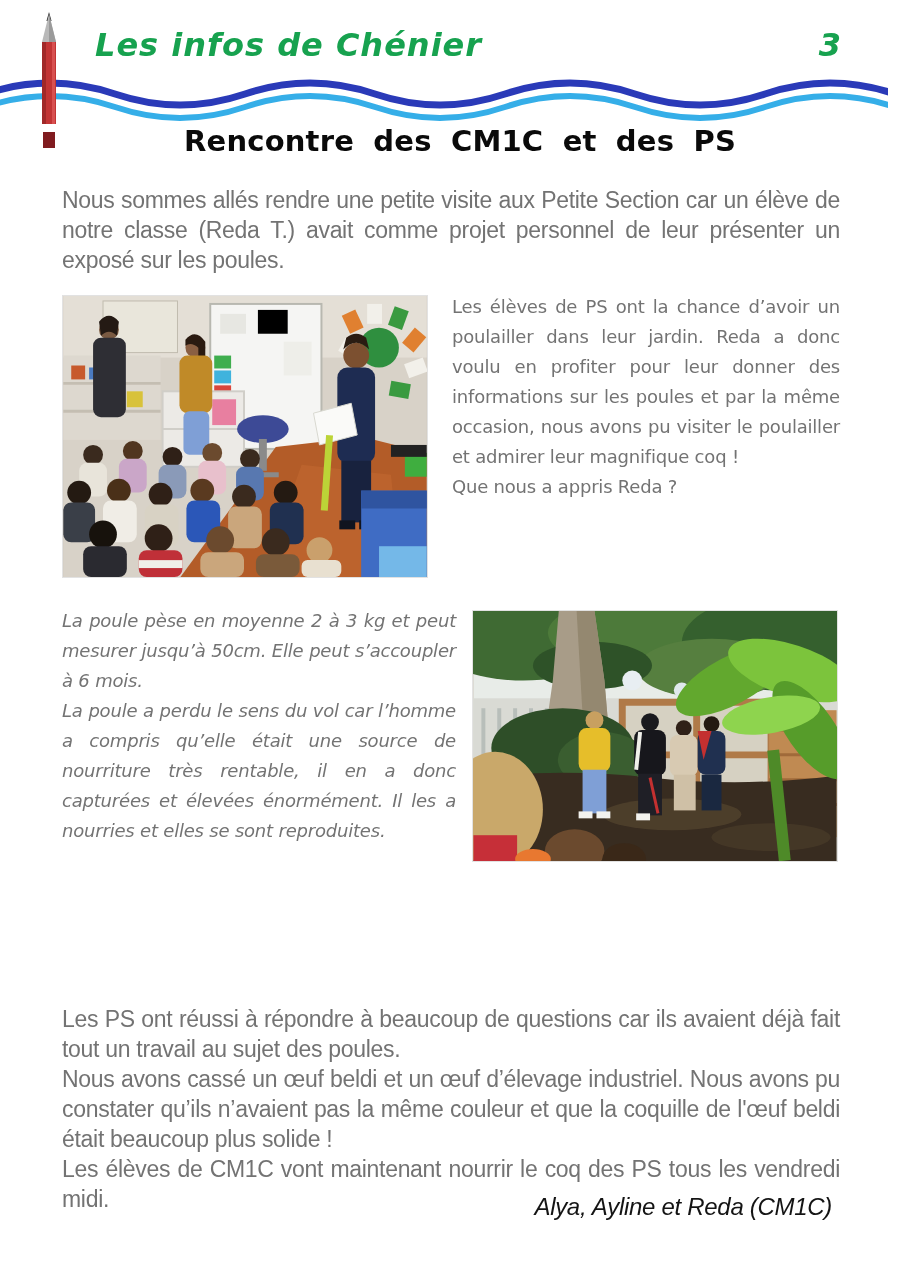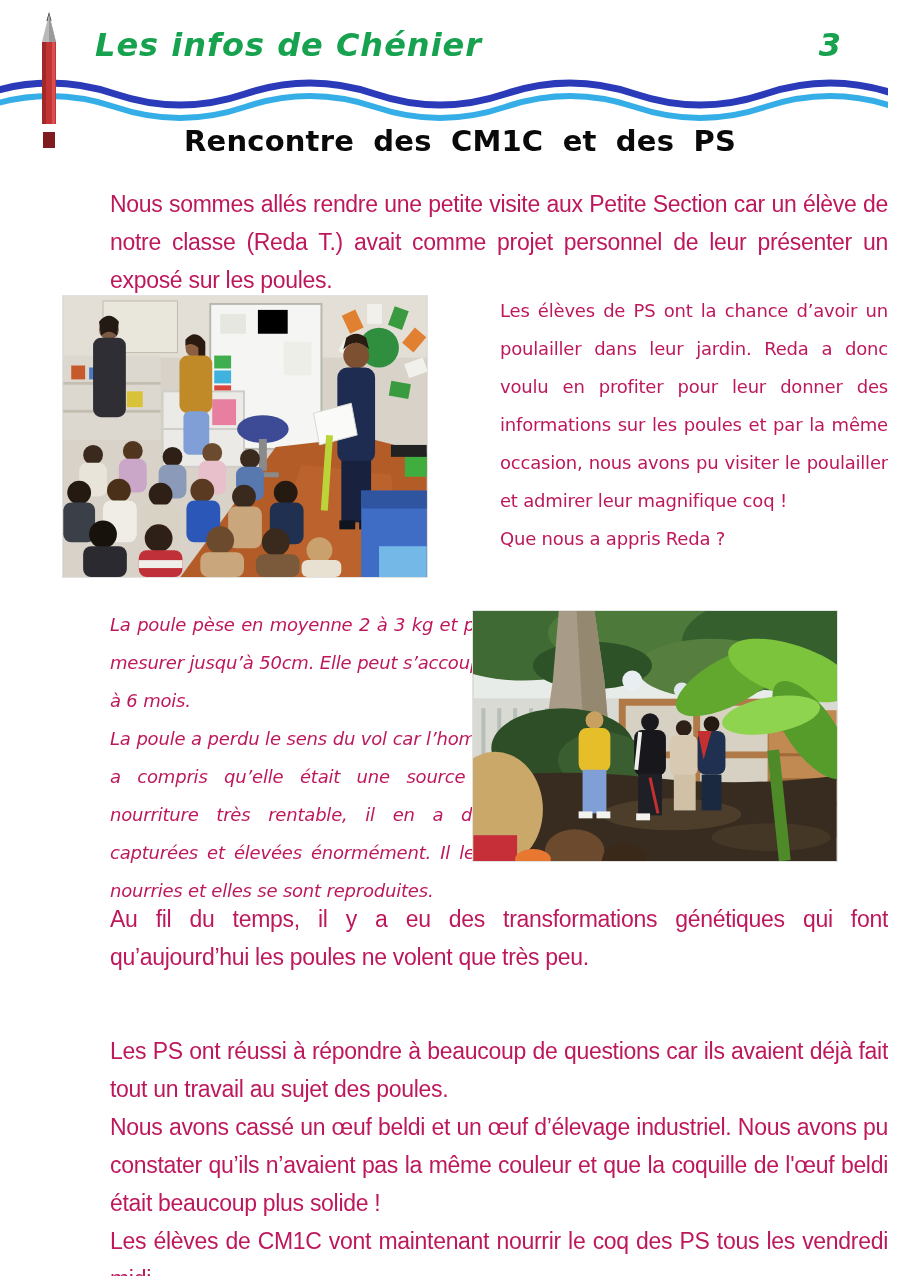--- a/index.html
+++ b/index.html
@@ -26,31 +26,31 @@
   .pencil-icon { position:absolute; left:34px; top:12px; width:30px; height:140px; z-index:2; }
 
   .article-title {
     position:absolute; left:0; top:124px; width:920px; text-align:center;
     font-family:"DejaVu Sans", sans-serif; font-weight:bold;
     font-size:29px; color:#0a0a0a; word-spacing:9px; letter-spacing:0.2px;
   }
 
   
   .txt {
-    position:absolute; color:#be185d;
-    text-align:justify; white-space:pre-line; line-height:38px;margin-left:48px;
+    position:absolute; color:#737373;
+    text-align:justify; white-space:pre-line; line-height:30px;
   }
   .condensed { font-family:"Liberation Sans", sans-serif; font-size:23px; letter-spacing:-0.3px; }
   .wide      { font-family:"DejaVu Sans", sans-serif;     font-size:18px; letter-spacing:-0.2px; }
 
   .intro        { left:62px;  top:185px; width:778px; }
   .right-column { left:452px; top:292px; width:388px; }
   .left-column  { left:62px;  top:606px; width:394px;font-style:italic; }
   .genetics     { left:62px;  top:900px; width:778px; }
-  .closing      { left:62px;  top:1032px; width:778px; }
+  .closing      { left:62px;  top:1004px; width:778px; }
   .signature {
     position:absolute; left:480px; top:1193px; width:352px; text-align:right;
     font-family:"Liberation Sans", sans-serif; font-style:italic;
     font-size:24px; letter-spacing:-0.3px; color:#141414;
   }
 
   
   .photo { position:absolute; border:1px solid #e2e2e2; background:#cfc8bd; }
   .photo-classroom { left:62px;  top:295px; width:366px; height:283px; }
   .photo-garden    { left:472px; top:610px; width:366px; height:252px; }
@@ -269,20 +269,20 @@
       </g>
 
       <ellipse cx="22" cy="200" rx="48" ry="58" fill="#c9a86a"></ellipse>
       <rect x="0" y="226" width="44" height="26" fill="#c62f38"></rect>
       <ellipse cx="102" cy="242" rx="30" ry="22" fill="#6b4a2e"></ellipse>
       <ellipse cx="152" cy="250" rx="22" ry="16" fill="#3a2818"></ellipse>
       <ellipse cx="60" cy="250" rx="18" ry="10" fill="#e87830"></ellipse>
     </svg>
   </div>
 
-  <p class="txt condensed genetics">Au fil du temps, il y a eu des transformations génétiques qui font qu’aujourd’hui les poules ne volent que très peu.</p>
 
   <p class="txt condensed closing">Les PS ont réussi à répondre à beaucoup de questions car ils avaient déjà fait tout un travail au sujet des poules.
 Nous avons cassé un œuf beldi et un œuf d’élevage industriel. Nous avons pu constater qu’ils n’avaient pas la même couleur et que la coquille de l'œuf beldi était beaucoup plus solide !
 Les élèves de CM1C vont maintenant nourrir le coq des PS tous les vendredi midi.</p>
 
+  <div class="signature">Alya, Ayline et Reda (CM1C)</div>
 
 </div>
 
 </body></html>

